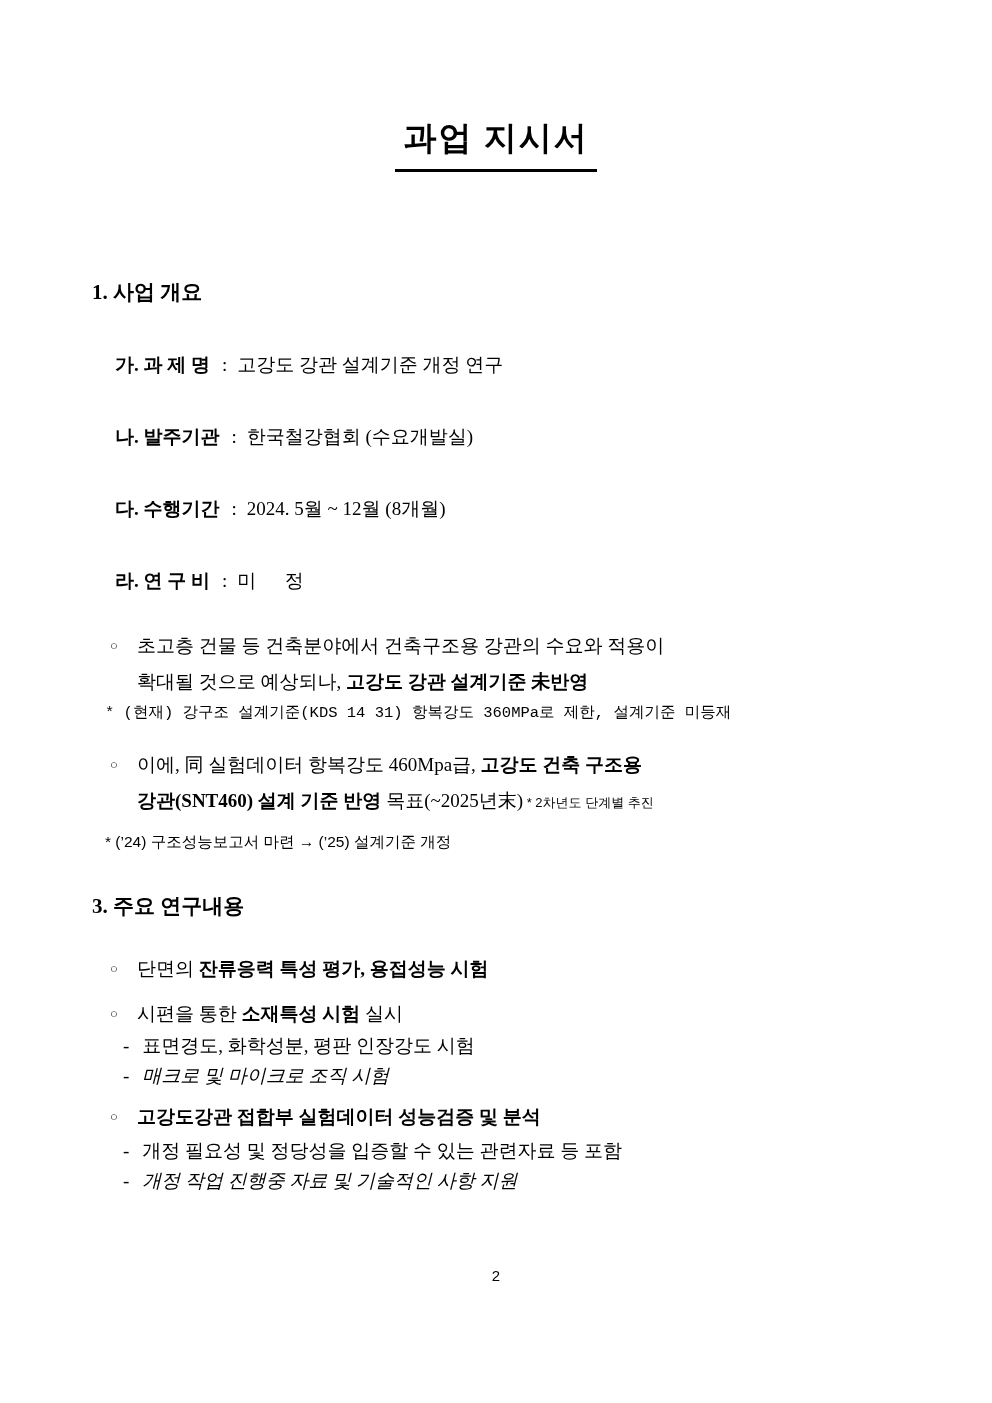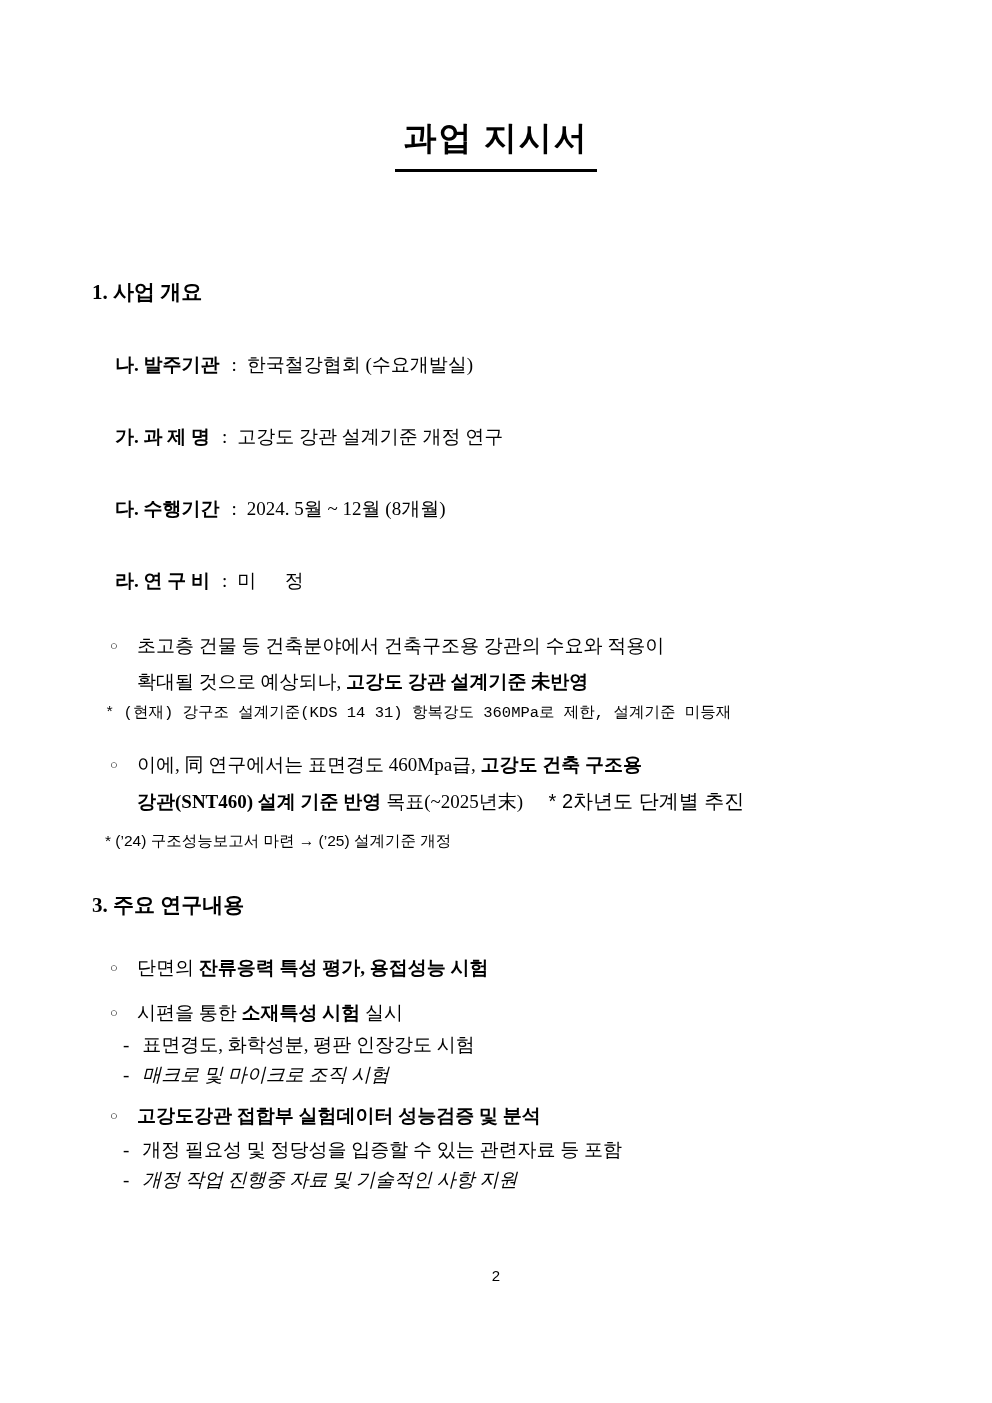--- a/index.html
+++ b/index.html
@@ -74,22 +74,21 @@
     margin-left: 105px;
     font-family: "Liberation Sans", "DejaVu Sans", sans-serif;
     font-size: 15.5px;
     line-height: 22px;
   }
   #sec2-note1 { margin-top: 2px; font-family: Liberation Mono, monospace; }
   #sec2-note2 { margin-top: 10px; }
 
   .small-inline {
     font-family: "Liberation Sans", "DejaVu Sans", sans-serif;
-    font-size: 20px;
-    padding-left: 20px;
+    font-size: 13px;
   }
 
   
   #sec3 .bullet { line-height: 28px; }
   #sec3-bulletA { margin-top: 35px; }
   #sec3-bulletB { margin-top: 17px; }
   #sec3-bulletC { margin-top: 14px; }
 
   .dash-item {
     margin-left: 123px;
@@ -118,24 +117,24 @@
 <div class="page">
 
   <div class="title-wrap">
     <span class="doc-title t">과업 지시서</span>
   </div>
 
   <section id="sec1">
     <h2 class="sec-heading t" id="sec1-heading">1. 사업 개요</h2>
 
     <div class="kv-item">
+      <span class="kv-label t">가. 과 제 명</span><span class="kv-sep t">:</span><span class="kv-value t">고강도 강관 설계기준 개정 연구</span>
+    </div>
+    <div class="kv-item">
       <span class="kv-label t">나. 발주기관</span><span class="kv-sep t">:</span><span class="kv-value t">한국철강협회 (수요개발실)</span>
-    </div>
-    <div class="kv-item">
-      <span class="kv-label t">가. 과 제 명</span><span class="kv-sep t">:</span><span class="kv-value t">고강도 강관 설계기준 개정 연구</span>
     </div>
     <div class="kv-item">
       <span class="kv-label t">다. 수행기간</span><span class="kv-sep t">:</span><span class="kv-value t">2024. 5월 ~ 12월 (8개월)</span>
     </div>
     <div class="kv-item">
       <span class="kv-label t">라. 연 구 비</span><span class="kv-sep t">:</span><span class="kv-value t">미      정</span>
     </div>
   </section>
 
   <section id="sec2">
@@ -145,21 +144,21 @@
       <div class="btext">
         <div><span class="t">초고층 건물 등 건축분야에서 건축구조용 강관의 수요와 적용이</span></div>
         <div><span class="t">확대될 것으로 예상되나, </span><span class="b t">고강도 강관 설계기준 未반영</span></div>
       </div>
     </div>
     <div class="note t" id="sec2-note1">* (현재) 강구조 설계기준(KDS 14 31) 항복강도 360MPa로 제한, 설계기준 미등재</div>
 
     <div class="bullet" id="sec2-bullet2">
       <span class="marker">○</span>
       <div class="btext">
-        <div><span class="t">이에, 同 연구에서는 표면경도 460Mpa급, </span><span class="b t">고강도 건축 구조용</span></div>
+        <div><span class="t">이에, 同 실험데이터 항복강도 460Mpa급, </span><span class="b t">고강도 건축 구조용</span></div>
         <div><span class="b t">강관(SNT460) 설계 기준 반영</span><span class="t"> 목표(~2025년末)</span><span class="small-inline t"> * 2차년도 단계별 추진</span></div>
       </div>
     </div>
     <div class="note t" id="sec2-note2">* (’24) 구조성능보고서 마련 → (’25) 설계기준 개정</div>
   </section>
 
   <section id="sec3">
     <h2 class="sec-heading t" id="sec3-heading">3. 주요 연구내용</h2>
 
     <div class="bullet" id="sec3-bulletA">

